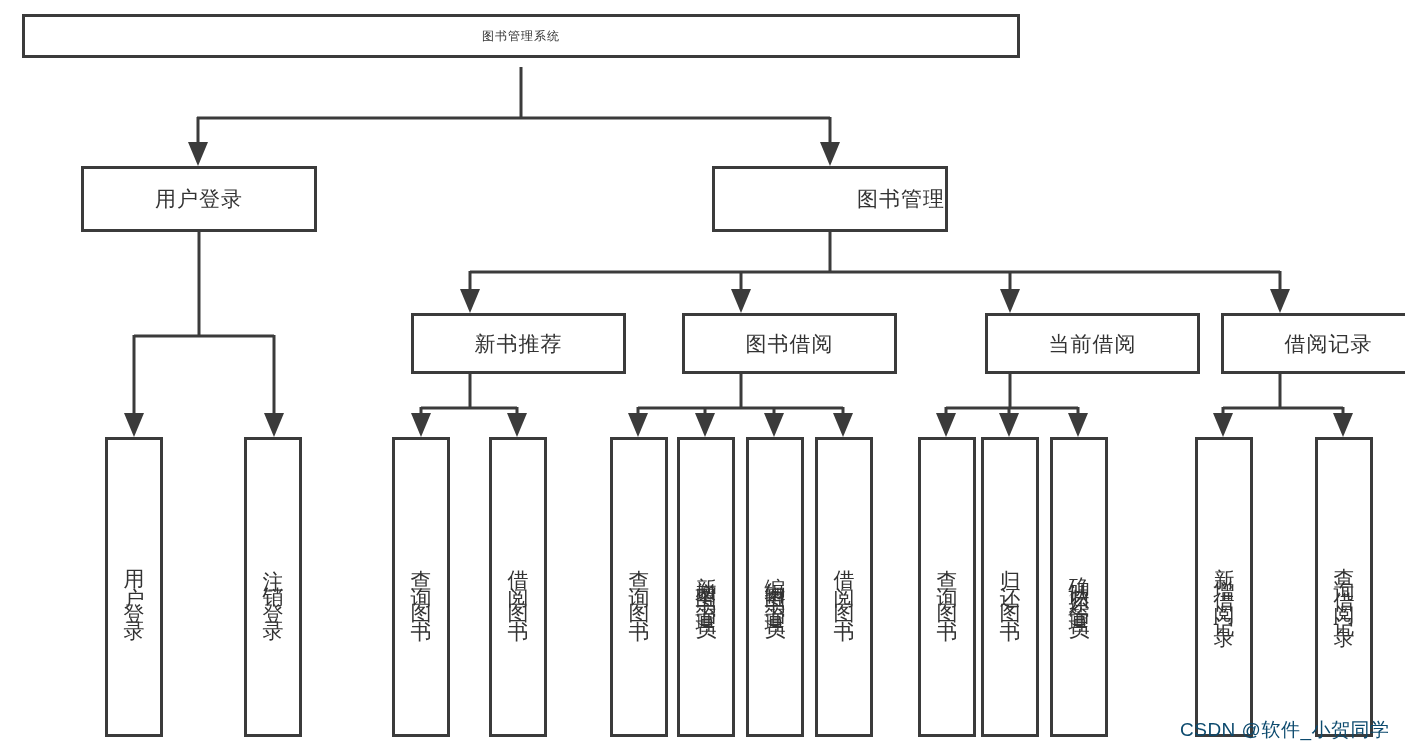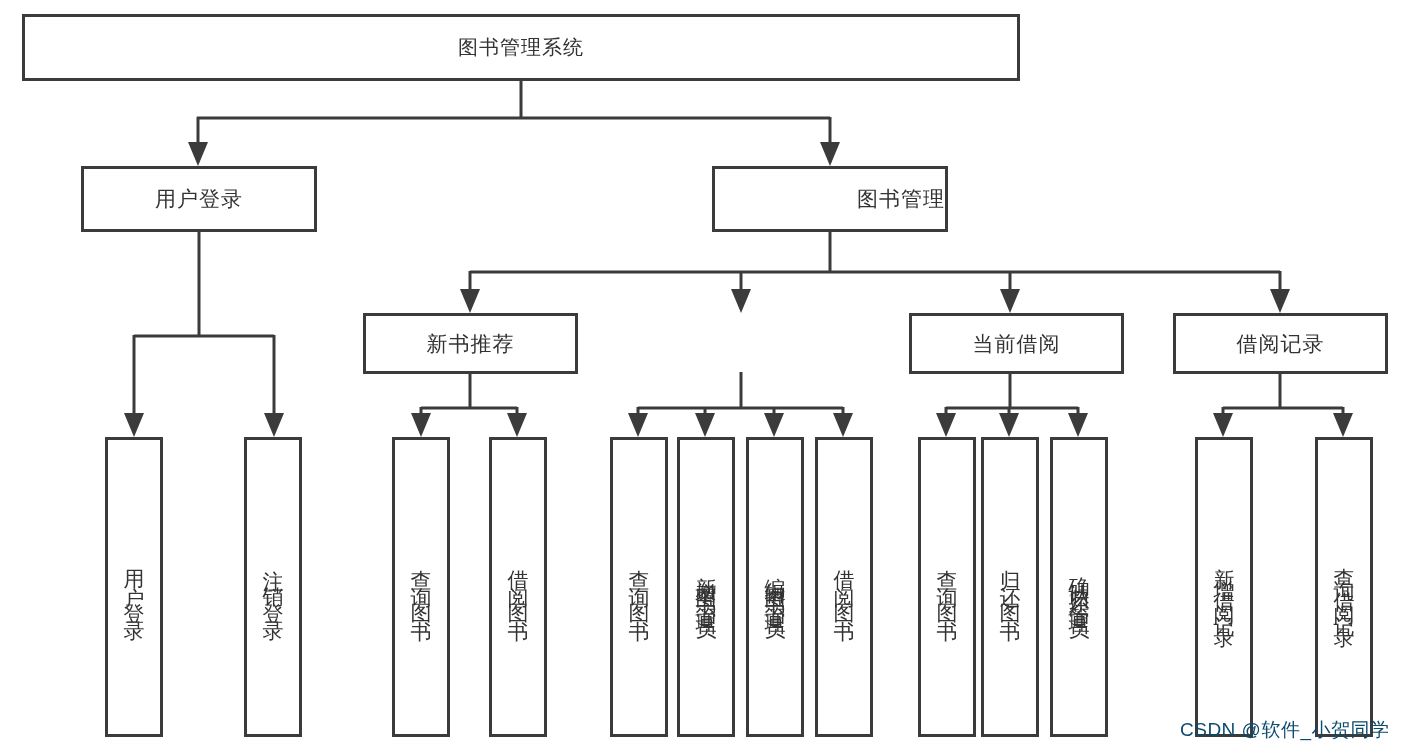--- a/index.html
+++ b/index.html
@@ -14,26 +14,26 @@
   .box{
     position:absolute;
     box-sizing:border-box;
     border:3px solid #3b3b3b;
     background:#ffffff;
     display:flex;align-items:center;justify-content:center;
     color:#333333;
     font-size:21px;
     letter-spacing:1px;
   }
-  .b-root{left:22px;top:14px;width:998px;height:67px;font-size:20px;}
+  .b-root{left:22px;top:14px;width:998px;height:44px;font-size:12px;}
   .b-l2{height:66px;top:166px;width:236px;}
   .b-login{left:81px;}
   .b-mgmt{left:712px;justify-content:flex-end;}
-  .b-l3{top:313px;width:215px;height:61px;}
-  .g0{left:363px;}.g1{left:634px;}.g2{left:909px;}.g3{left:1173px;text-align:right;}
+  .b-l3{top:313px;width:215px;height:61px;margin-left:48px;}
+  .g0{left:363px;}.g1{left:634px;}.g2{left:937px;}.g3{left:1173px;text-align:right;}
   .vbox{
     top:437px;width:58px;height:300px;
     writing-mode:vertical-rl;
     text-orientation:mixed;
     font-size:21px;
   }
   .sp4{letter-spacing:17px;}
   .sp6{letter-spacing:12px;}
   .sp9{letter-spacing:6px;}
   .v0{left:105px;}.v1{left:244px;}
@@ -128,20 +128,23 @@
   <div class="box b-l2 b-login">
     <span>用户登录</span>
   </div>
   <div class="box b-l2 b-mgmt">
     <span>图书管理</span>
   </div>
 
   <div class="box b-l3 g0">
     <span>新书推荐</span>
   </div>
+  <div class="box b-l3 g1">
+    <span>图书借阅</span>
+  </div>
   <div class="box b-l3 g2">
     <span>当前借阅</span>
   </div>
   <div class="box b-l3 g3">
     <span>借阅记录</span>
   </div>
 
   <div class="box vbox sp4 v0">
     <span>用户登录</span>
   </div>

